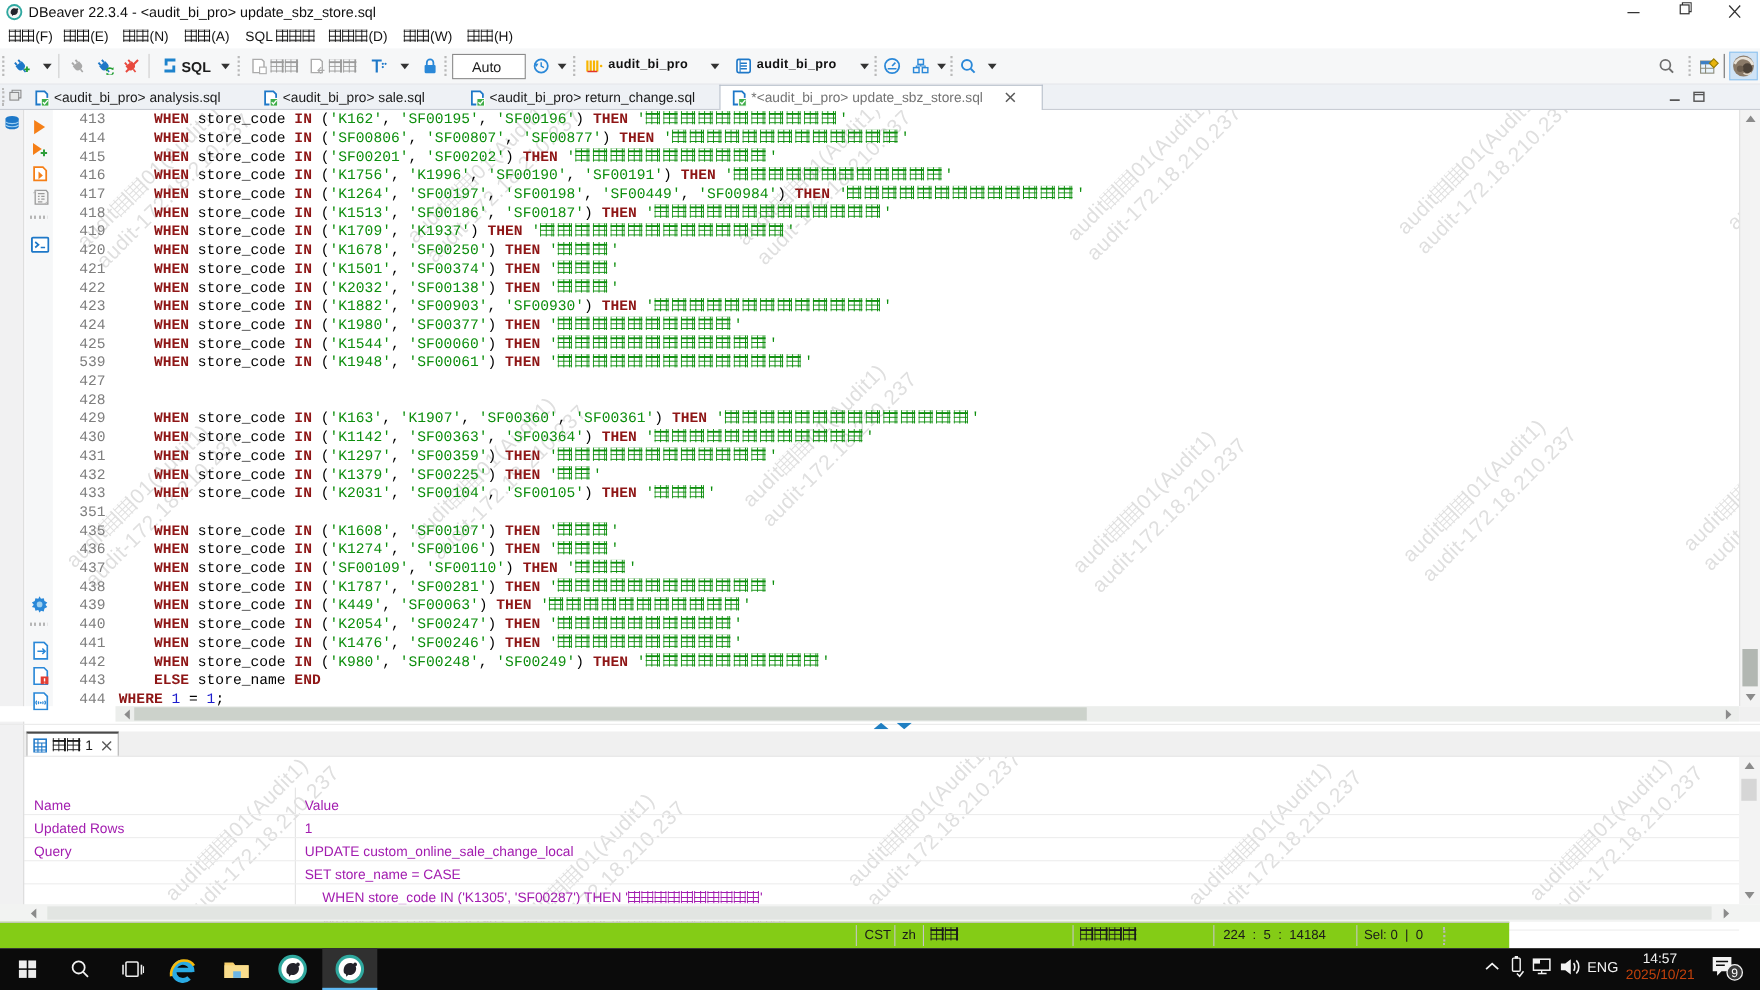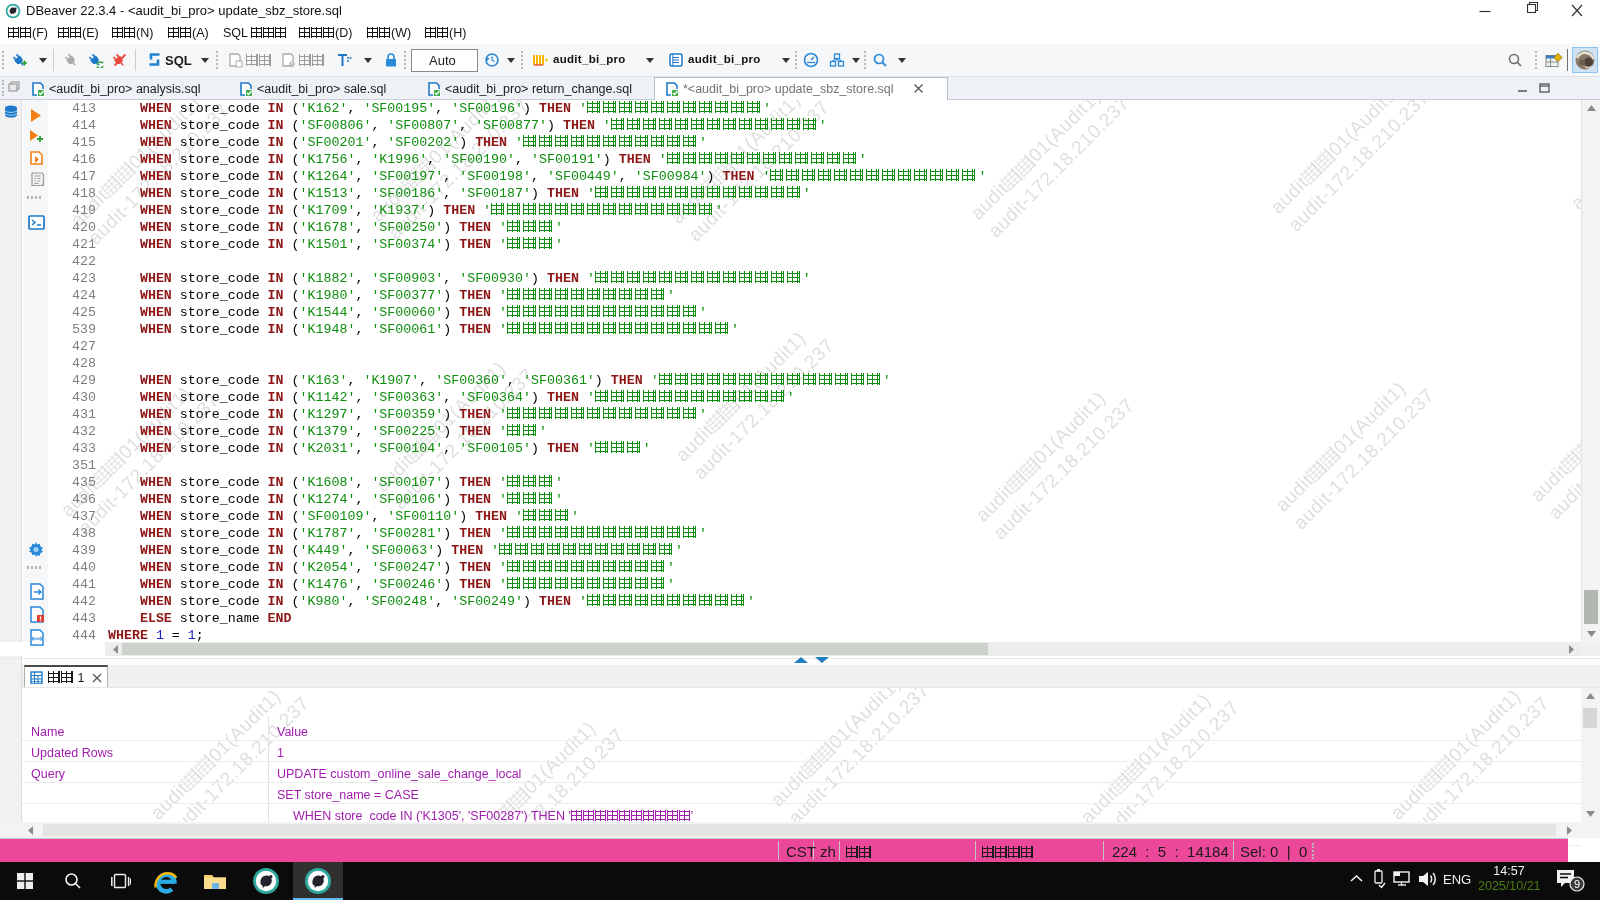--- a/index.html
+++ b/index.html
@@ -365,20 +365,21 @@
 <div class="cl" style="top:69px">    <b class="k">WHEN</b> store_code <b class="k">IN</b> (<span class="s">'K1264'</span>, <span class="s">'SF00197'</span>, <span class="s">'SF00198'</span>, <span class="s">'SF00449'</span>, <span class="s">'SF00984'</span>) <b class="k">THEN</b> <span class="s">'<i class="j j16"></i><i class="j j16"></i><i class="j j16"></i><i class="j j16"></i><i class="j j16"></i><i class="j j16"></i><i class="j j16"></i><i class="j j16"></i><i class="j j16"></i><i class="j j16"></i><i class="j j16"></i><i class="j j16"></i><i class="j j16"></i>'</span></div>
 <div class="ln" style="top:86px">418</div>
 <div class="cl" style="top:86px">    <b class="k">WHEN</b> store_code <b class="k">IN</b> (<span class="s">'K1513'</span>, <span class="s">'SF00186'</span>, <span class="s">'SF00187'</span>) <b class="k">THEN</b> <span class="s">'<i class="j j16"></i><i class="j j16"></i><i class="j j16"></i><i class="j j16"></i><i class="j j16"></i><i class="j j16"></i><i class="j j16"></i><i class="j j16"></i><i class="j j16"></i><i class="j j16"></i><i class="j j16"></i><i class="j j16"></i><i class="j j16"></i>'</span></div>
 <div class="ln" style="top:103px">419</div>
 <div class="cl" style="top:103px">    <b class="k">WHEN</b> store_code <b class="k">IN</b> (<span class="s">'K1709'</span>, <span class="s">'K1937'</span>) <b class="k">THEN</b> <span class="s">'<i class="j j16"></i><i class="j j16"></i><i class="j j16"></i><i class="j j16"></i><i class="j j16"></i><i class="j j16"></i><i class="j j16"></i><i class="j j16"></i><i class="j j16"></i><i class="j j16"></i><i class="j j16"></i><i class="j j16"></i><i class="j j16"></i><i class="j j16"></i>'</span></div>
 <div class="ln" style="top:120px">420</div>
 <div class="cl" style="top:120px">    <b class="k">WHEN</b> store_code <b class="k">IN</b> (<span class="s">'K1678'</span>, <span class="s">'SF00250'</span>) <b class="k">THEN</b> <span class="s">'<i class="j j16"></i><i class="j j16"></i><i class="j j16"></i>'</span></div>
 <div class="ln" style="top:137px">421</div>
 <div class="cl" style="top:137px">    <b class="k">WHEN</b> store_code <b class="k">IN</b> (<span class="s">'K1501'</span>, <span class="s">'SF00374'</span>) <b class="k">THEN</b> <span class="s">'<i class="j j16"></i><i class="j j16"></i><i class="j j16"></i>'</span></div>
 <div class="ln" style="top:154px">422</div>
+<div class="cl" style="top:154px">    <b class="k">WHEN</b> store_code <b class="k">IN</b> (<span class="s">'K2032'</span>, <span class="s">'SF00138'</span>) <b class="k">THEN</b> <span class="s">'<i class="j j16"></i><i class="j j16"></i><i class="j j16"></i>'</span></div>
 <div class="ln" style="top:171px">423</div>
 <div class="cl" style="top:171px">    <b class="k">WHEN</b> store_code <b class="k">IN</b> (<span class="s">'K1882'</span>, <span class="s">'SF00903'</span>, <span class="s">'SF00930'</span>) <b class="k">THEN</b> <span class="s">'<i class="j j16"></i><i class="j j16"></i><i class="j j16"></i><i class="j j16"></i><i class="j j16"></i><i class="j j16"></i><i class="j j16"></i><i class="j j16"></i><i class="j j16"></i><i class="j j16"></i><i class="j j16"></i><i class="j j16"></i><i class="j j16"></i>'</span></div>
 <div class="ln" style="top:188px">424</div>
 <div class="cl" style="top:188px">    <b class="k">WHEN</b> store_code <b class="k">IN</b> (<span class="s">'K1980'</span>, <span class="s">'SF00377'</span>) <b class="k">THEN</b> <span class="s">'<i class="j j16"></i><i class="j j16"></i><i class="j j16"></i><i class="j j16"></i><i class="j j16"></i><i class="j j16"></i><i class="j j16"></i><i class="j j16"></i><i class="j j16"></i><i class="j j16"></i>'</span></div>
 <div class="ln" style="top:205px">425</div>
 <div class="cl" style="top:205px">    <b class="k">WHEN</b> store_code <b class="k">IN</b> (<span class="s">'K1544'</span>, <span class="s">'SF00060'</span>) <b class="k">THEN</b> <span class="s">'<i class="j j16"></i><i class="j j16"></i><i class="j j16"></i><i class="j j16"></i><i class="j j16"></i><i class="j j16"></i><i class="j j16"></i><i class="j j16"></i><i class="j j16"></i><i class="j j16"></i><i class="j j16"></i><i class="j j16"></i>'</span></div>
 <div class="ln" style="top:222px">539</div>
 <div class="cl" style="top:222px">    <b class="k">WHEN</b> store_code <b class="k">IN</b> (<span class="s">'K1948'</span>, <span class="s">'SF00061'</span>) <b class="k">THEN</b> <span class="s">'<i class="j j16"></i><i class="j j16"></i><i class="j j16"></i><i class="j j16"></i><i class="j j16"></i><i class="j j16"></i><i class="j j16"></i><i class="j j16"></i><i class="j j16"></i><i class="j j16"></i><i class="j j16"></i><i class="j j16"></i><i class="j j16"></i><i class="j j16"></i>'</span></div>
 <div class="ln" style="top:239px">427</div>
 <div class="ln" style="top:256px">428</div>
@@ -486,21 +487,21 @@
 </div>
 <div class="ab" style="left:0;top:822px;width:1600px;height:16px;background:#f2f3f2;z-index:3">
 <svg class="ab" style="left:25px;top:3px" width="10" height="11" viewBox="0 0 10 11">
       <path d="M8 1L3 5.5 8 10z" fill="#8b8b8b"></path>
     </svg>
 <svg class="ab" style="left:1565px;top:3px" width="10" height="11" viewBox="0 0 10 11">
       <path d="M2 1l5 4.5L2 10z" fill="#8b8b8b"></path>
     </svg>
 <div class="ab" style="left:43px;top:2px;width:1513px;height:12px;background:#e2e5e2"></div>
 </div>
-<div class="ab" style="left:0;top:838px;width:1568px;height:24px;background:#ec4899;border-top:1px solid #c9c9c9;z-index:4;font-size:15px;color:#1a1a1a">
+<div class="ab" style="left:0;top:838px;width:1372px;height:24px;background:#84cc16;border-top:1px solid #c9c9c9;z-index:4;font-size:12px;color:#1a1a1a">
 <div class="ab" style="left:778px;top:2px;width:1px;height:19px;background:#c6c6c6"></div>
 <div class="ab" style="left:813px;top:2px;width:1px;height:19px;background:#c6c6c6"></div>
 <div class="ab" style="left:839px;top:2px;width:1px;height:19px;background:#c6c6c6"></div>
 <div class="ab" style="left:975px;top:2px;width:1px;height:19px;background:#c6c6c6"></div>
 <div class="ab" style="left:1103px;top:2px;width:1px;height:19px;background:#c6c6c6"></div>
 <div class="ab" style="left:1233px;top:2px;width:1px;height:19px;background:#c6c6c6"></div>
 <div class="ab" style="left:786px;top:4px">CST</div>
 <div class="ab" style="left:820px;top:4px">zh</div>
 <div class="ab" style="left:846px;top:4px"><i class="j j13"></i><i class="j j13"></i></div>
 <div class="ab" style="left:982px;top:4px"><i class="j j13"></i><i class="j j13"></i><i class="j j13"></i><i class="j j13"></i></div>
@@ -561,19 +562,19 @@
       <path d="M5 14h8" stroke="#f2f2f2" stroke-width="1.4"></path>
       <path d="M8.5 11v3" stroke="#f2f2f2" stroke-width="1.2"></path>
       <rect x="1" y="1" width="6" height="4" fill="#f2f2f2"></rect>
     </svg>
 <svg class="ab" style="left:1417px;top:8px" width="22" height="18" viewBox="0 0 22 18">
       <path d="M2 6v6h4l5 4V2L6 6z" fill="#f2f2f2"></path>
       <path d="M13.5 5.5c1.5 1.5 1.5 5.5 0 7M16 3c3 3 3 9 0 12" stroke="#f2f2f2" stroke-width="1.5" fill="none"></path>
     </svg>
 <div class="ab" style="left:1443px;top:10px;color:#f2f2f2;font-size:13px">ENG</div>
 <div class="ab" style="left:1478px;top:2px;width:62px;text-align:center;color:#f2f2f2;font-size:12.5px">14:57</div>
-<div class="ab" style="left:1478px;top:17px;width:62px;text-align:right;color:#4d7c0f;font-size:12.5px">2025/10/21</div>
+<div class="ab" style="left:1478px;top:17px;width:62px;text-align:right;color:#c2410c;font-size:12.5px">2025/10/21</div>
 <svg class="ab" style="left:1556px;top:6px" width="30" height="26" viewBox="0 0 30 26">
       <path d="M1 2h17v13H9l-4 4v-4H1z" fill="#f2f2f2"></path>
       <path d="M4 6h11M4 9.5h8" stroke="#0b0b0b" stroke-width="1.4"></path>
       <circle cx="21" cy="16" r="7" fill="#3a3a3a" stroke="#f2f2f2" stroke-width="1.2"></circle>
       <text x="21" y="20" font-size="11" fill="#fff" text-anchor="middle" font-family="Liberation Sans">9</text>
     </svg>
 </div>
 </body></html>

